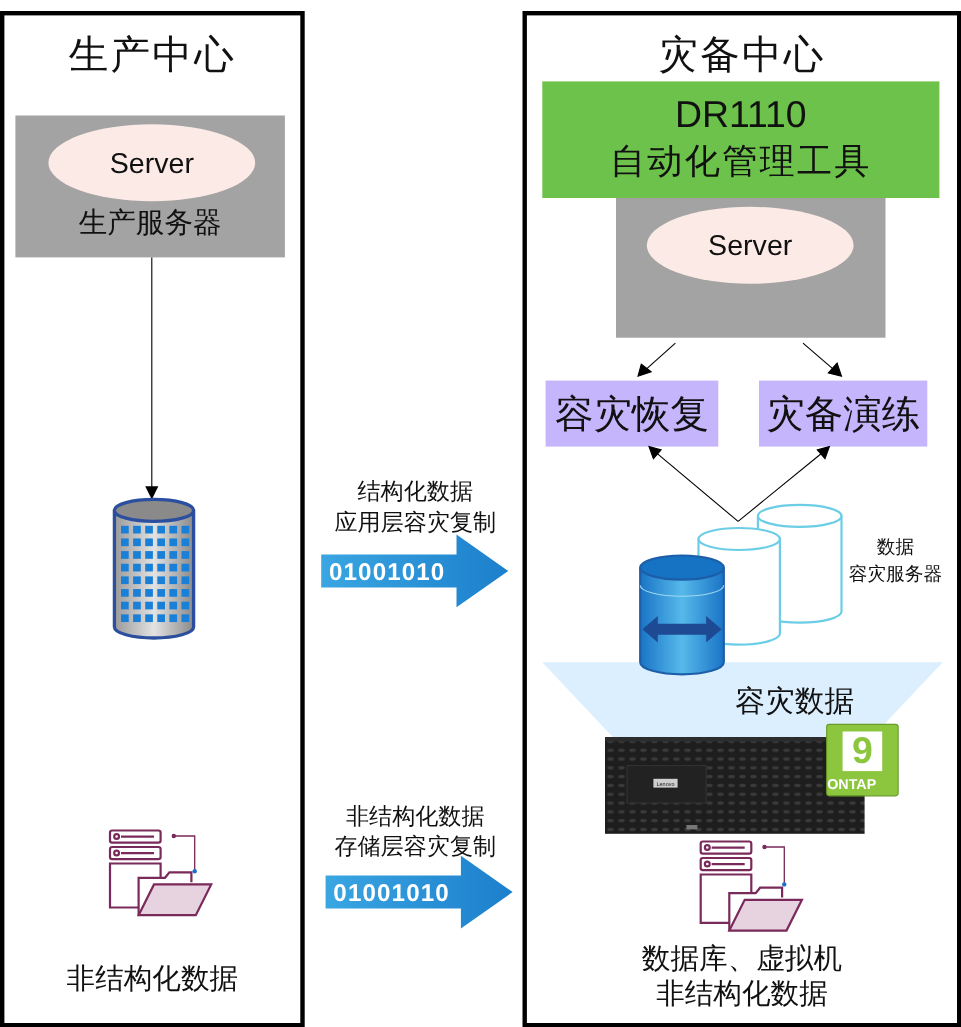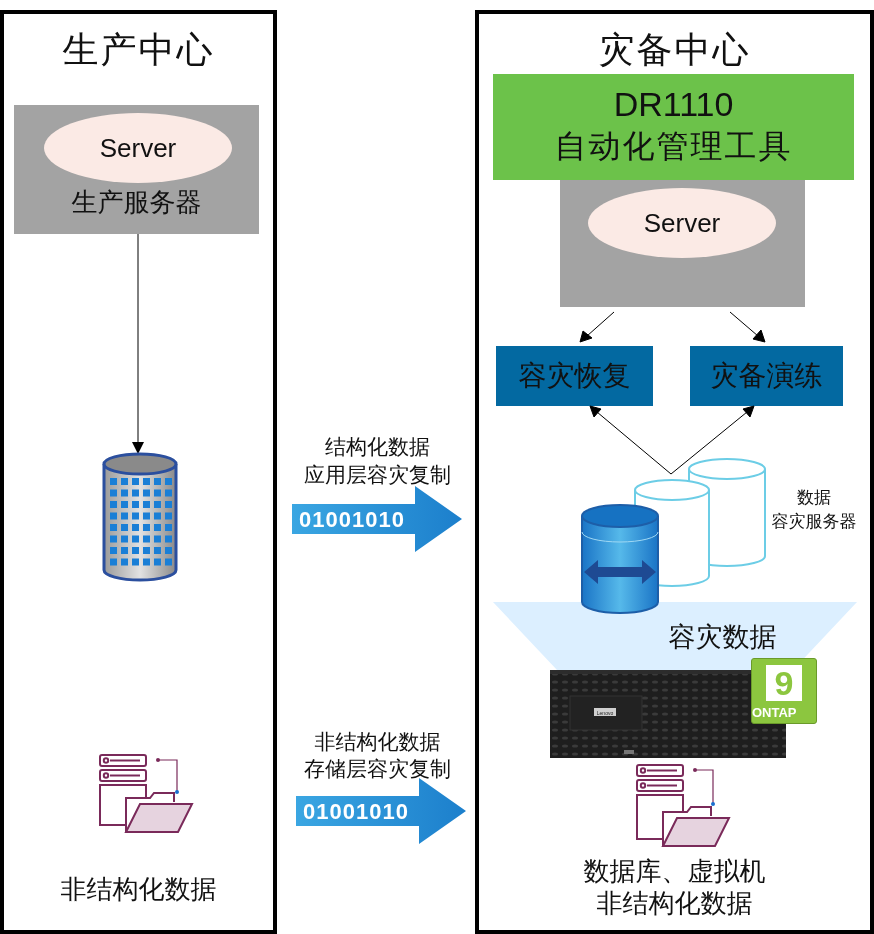--- a/index.html
+++ b/index.html
@@ -5,21 +5,21 @@
   * { box-sizing: border-box; margin: 0; padding: 0; }
   html, body { width: 874px; height: 934px; background: #ffffff; overflow: hidden; }
   body { position: relative; font-family: "DejaVu Sans", "Liberation Sans", sans-serif; color: #111; }
   .abs { position: absolute; }
   .panel { position: absolute; border: 4px solid #000; background: #fff; }
   .panel-title { position: absolute; width: 100%; text-align: center; font-size: 36px; letter-spacing: 2px; }
   .server-box { position: absolute; background: #a3a3a3; }
   .server-ellipse { position: absolute; background: #fbeae5; border-radius: 50%; display: flex; align-items: center; justify-content: center; font-family: "Liberation Sans", sans-serif; font-size: 26px; }
   .server-label { position: absolute; width: 100%; text-align: center; font-size: 26px; }
   .label { position: absolute; text-align: center; white-space: nowrap; }
-  .grey-box { position: absolute; background: #0369a1; display: flex; align-items: center; justify-content: center; font-size: 28px; }
+  .grey-box { position: absolute; background: #c4b5fd; display: flex; align-items: center; justify-content: center; font-size: 35px; }
   .green { position: absolute; background: #6cc24a; text-align: center; }
   .green .l1 { font-family: "Liberation Sans", sans-serif; font-size: 34px; line-height: 40px; margin-top: 10px; }
   .green .l2 { font-size: 32px; line-height: 44px; letter-spacing: 2px; }
   .arrow-text { font-family: "Liberation Sans", sans-serif; font-weight: bold; font-size: 22px; fill: #fff; letter-spacing: 1px; }
   svg { overflow: visible; }
 </style>
 </head>
 <body>
 
 <div class="panel" style="left:0;top:10px;width:277px;height:924px;">

